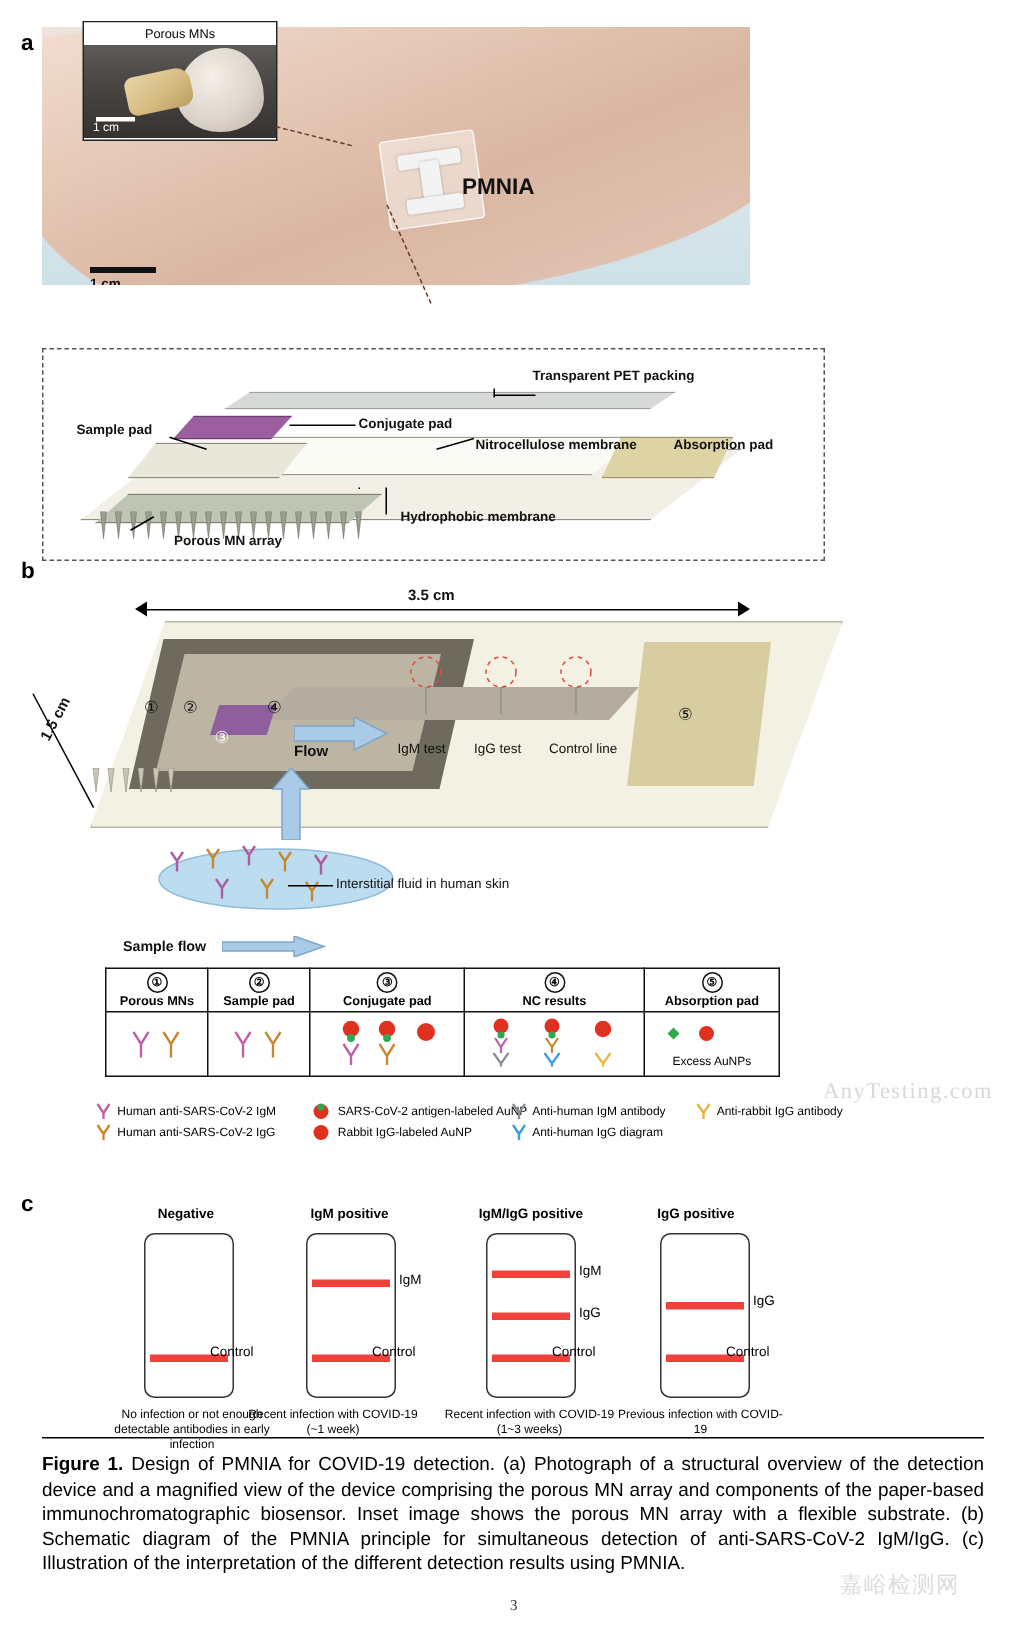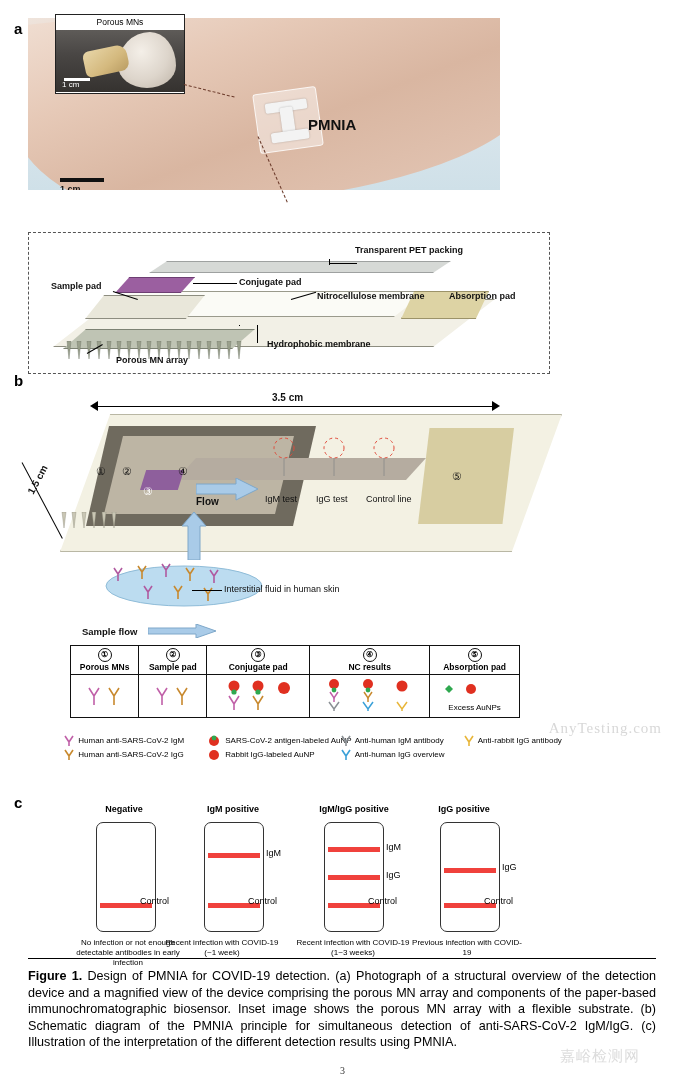--- a/index.html
+++ b/index.html
@@ -440,21 +440,21 @@
     <div class="legrow" style="left:277px;top:0;text-align:right;">
       <svg width="14" height="12" style="vertical-align:middle">
           <path d="M3 1 l4 6 l4 -6 M7 7 l0 4" stroke="#8a8f94" stroke-width="1.6" fill="none"></path>
         </svg>
       <span>Anti-human IgM antibody</span>
     </div>
     <div class="legrow" style="left:277px;top:14px;">
       <svg width="14" height="12" style="vertical-align:middle">
           <path d="M3 1 l4 6 l4 -6 M7 7 l0 4" stroke="#3aa0d8" stroke-width="1.6" fill="none"></path>
         </svg>
-      <span>Anti-human IgG overview</span>
+      <span>Anti-human IgG diagram</span>
     </div>
     <div class="legrow" style="left:400px;top:0;">
       <svg width="14" height="12" style="vertical-align:middle">
           <path d="M3 1 l4 6 l4 -6 M7 7 l0 4" stroke="#e8b63a" stroke-width="1.6" fill="none"></path>
         </svg>
       <span>Anti-rabbit IgG antibody</span>
     </div>
   </div>
 
   <div class="wm">AnyTesting.com</div>

